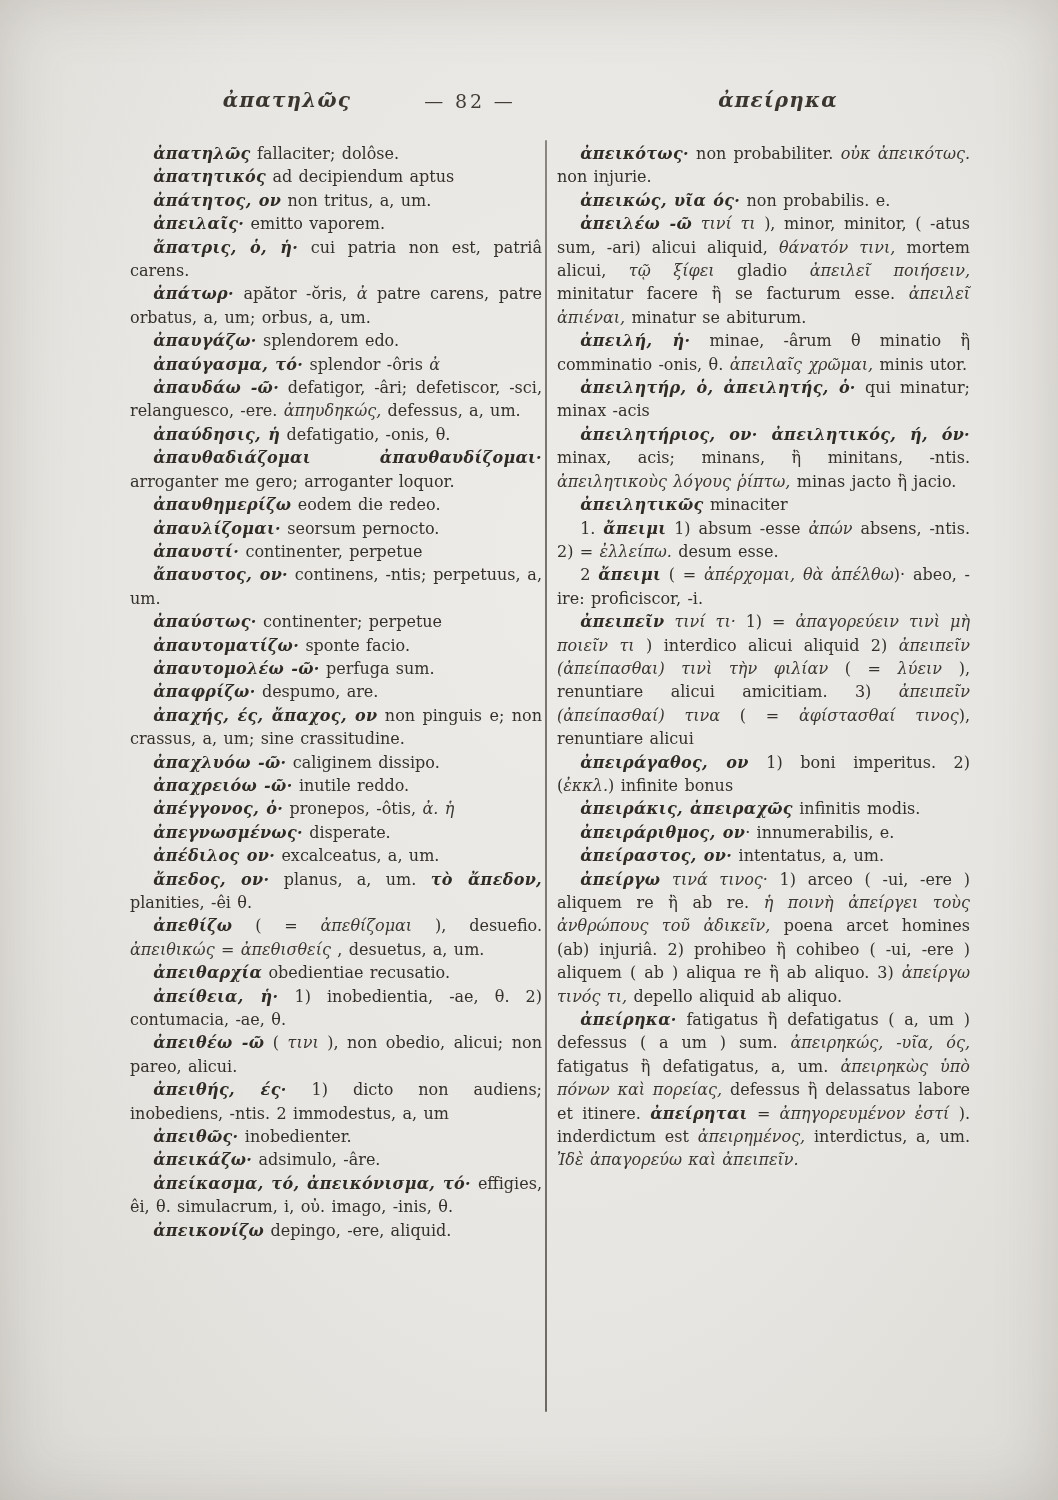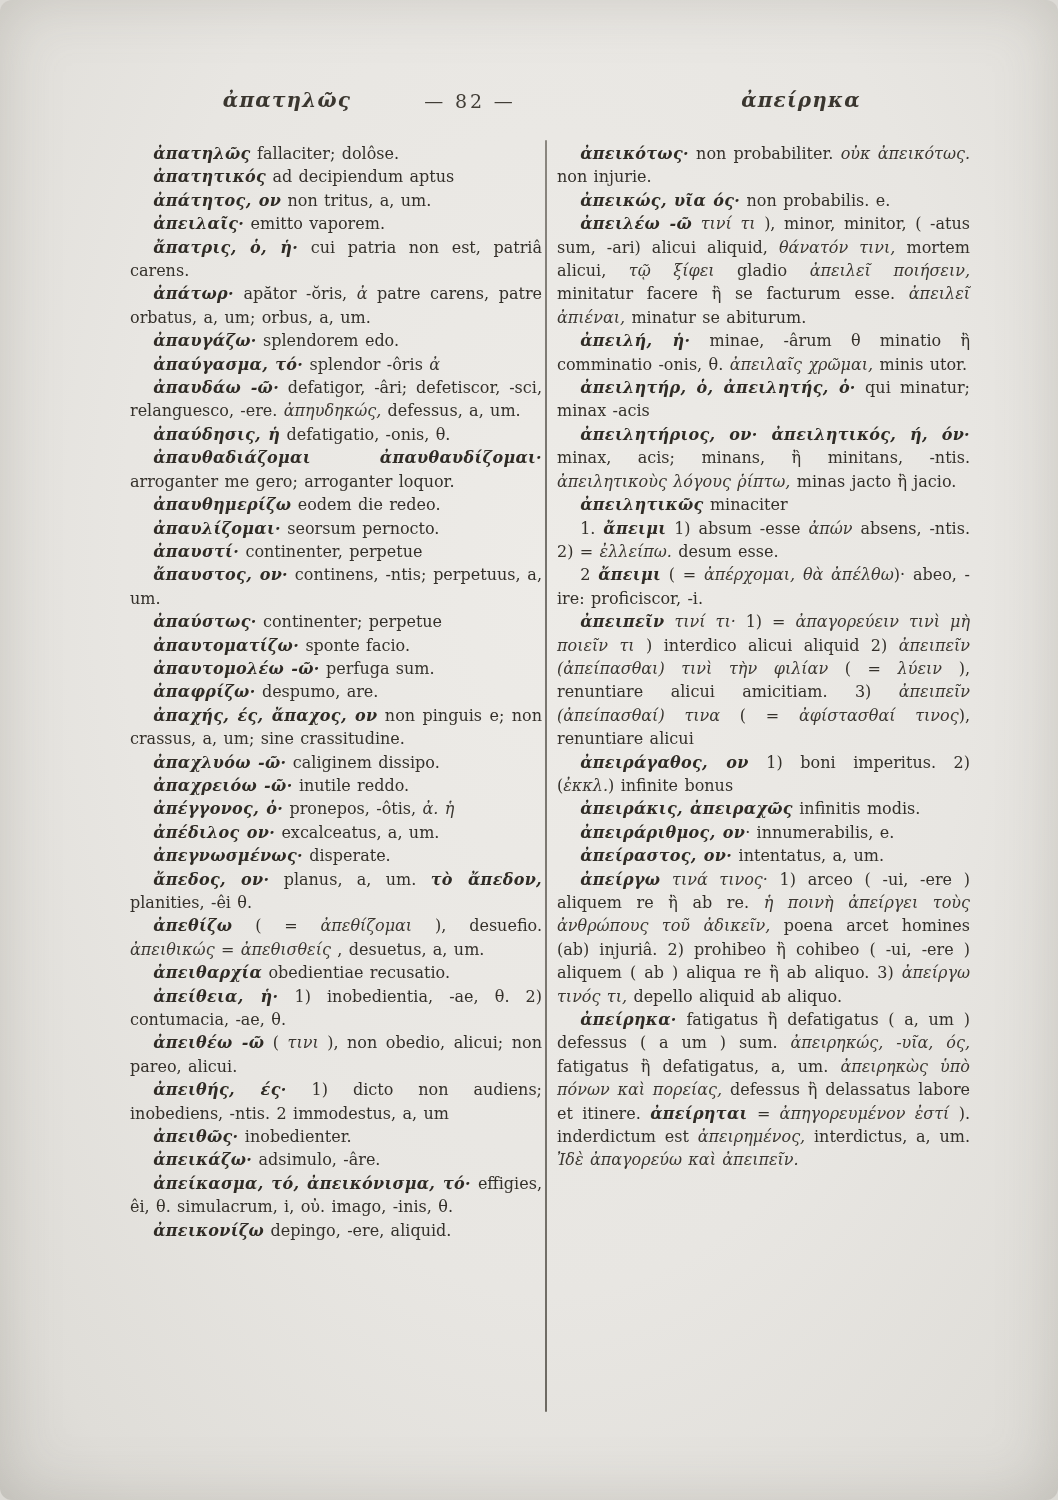--- a/index.html
+++ b/index.html
@@ -6,21 +6,20 @@
   body{
     width:1058px;height:1500px;overflow:hidden;
     font-family:"DejaVu Serif","Liberation Serif",serif;
     background:#dcdad5;
   }
   .page{
     position:relative;width:1058px;height:1500px;
     background:radial-gradient(ellipse at 52% 38%, #edebe7 0%, #e8e6e2 55%, #dfddd8 88%, #d6d4cf 100%);
     box-shadow:inset 0 0 60px rgba(120,115,105,.25);
     color:#35312b;
-    border-radius:12px;
   }
   .hdr-word{
     position:absolute;top:88px;transform:translateX(-50%);
     font-style:italic;font-weight:bold;font-size:20px;letter-spacing:.06em;
     color:#3a362f;
   }
   .hdr-num{
     position:absolute;top:90px;transform:translateX(-50%);
     font-size:19px;letter-spacing:.15em;color:#413d36;
   }
@@ -41,21 +40,21 @@
   .greek-inline{font-style:italic;font-weight:normal;color:#3b3731;}
   .latin{font-style:normal;}
 </style>
 </head>
 <body>
 
 <div class="page">
   <div>
     <span class="hdr-word" style="left:287px">ἀπατηλῶς</span>
     <span class="hdr-num" style="left:470px">— 82 —</span>
-    <span class="hdr-word" style="left:801px">ἀπείρηκα</span>
+    <span class="hdr-word" style="left:778px">ἀπείρηκα</span>
   </div>
 
   <div class="divider"></div>
 
   <div class="col col-left" id="col-left">
       <p class="entry"><span class="greek-bold">ἀπατηλῶς</span><span class="latin"> fallaciter; dolôse.</span></p>
       <p class="entry"><span class="greek-bold">ἀπατητικός</span><span class="latin"> ad decipiendum aptus</span></p>
       <p class="entry"><span class="greek-bold">ἀπάτητος, ον</span><span class="latin"> non tritus, a, um.</span></p>
       <p class="entry"><span class="greek-bold">ἀπειλαῖς·</span><span class="latin"> emitto vaporem.</span></p>
       <p class="entry"><span class="greek-bold">ἄπατρις, ὁ, ἡ·</span><span class="latin"> cui patria non est, patriâ carens.</span></p>
@@ -70,22 +69,22 @@
       <p class="entry"><span class="greek-bold">ἀπαυστί·</span><span class="latin"> continenter, perpetue</span></p>
       <p class="entry"><span class="greek-bold">ἄπαυστος, ον·</span><span class="latin"> continens, -ntis; perpetuus, a, um.</span></p>
       <p class="entry"><span class="greek-bold">ἀπαύστως·</span><span class="latin"> continenter; perpetue</span></p>
       <p class="entry"><span class="greek-bold">ἀπαυτοματίζω·</span><span class="latin"> sponte facio.</span></p>
       <p class="entry"><span class="greek-bold">ἀπαυτομολέω -ῶ·</span><span class="latin"> perfuga sum.</span></p>
       <p class="entry"><span class="greek-bold">ἀπαφρίζω·</span><span class="latin"> despumo, are.</span></p>
       <p class="entry"><span class="greek-bold">ἀπαχής, ές, ἄπαχος, ον</span><span class="latin"> non pinguis e; non crassus, a, um; sine crassitudine.</span></p>
       <p class="entry"><span class="greek-bold">ἀπαχλυόω -ῶ·</span><span class="latin"> caliginem dissipo.</span></p>
       <p class="entry"><span class="greek-bold">ἀπαχρειόω -ῶ·</span><span class="latin"> inutile reddo.</span></p>
       <p class="entry"><span class="greek-bold">ἀπέγγονος, ὁ·</span><span class="latin"> pronepos, -ôtis, </span><span class="greek-inline">ἀ. ἡ</span></p>
+      <p class="entry"><span class="greek-bold">ἀπεγνωσμένως·</span><span class="latin"> disperate.</span></p>
       <p class="entry"><span class="greek-bold">ἀπέδιλος ον·</span><span class="latin"> excalceatus, a, um.</span></p>
-      <p class="entry"><span class="greek-bold">ἀπεγνωσμένως·</span><span class="latin"> disperate.</span></p>
       <p class="entry"><span class="greek-bold">ἄπεδος, ον·</span><span class="latin"> planus, a, um. </span><span class="greek-bold">τὸ ἄπεδον,</span><span class="latin"> planities, -êi θ.</span></p>
       <p class="entry"><span class="greek-bold">ἀπεθίζω</span><span class="latin"> ( = </span><span class="greek-inline">ἀπεθίζομαι</span><span class="latin"> ), desuefio. </span><span class="greek-inline">ἀπειθικώς = ἀπεθισθείς</span><span class="latin"> , desuetus, a, um.</span></p>
       <p class="entry"><span class="greek-bold">ἀπειθαρχία</span><span class="latin"> obedientiae recusatio.</span></p>
       <p class="entry"><span class="greek-bold">ἀπείθεια, ἡ·</span><span class="latin"> 1) inobedientia, -ae, θ. 2) contumacia, -ae, θ.</span></p>
       <p class="entry"><span class="greek-bold">ἀπειθέω -ῶ</span><span class="latin"> ( </span><span class="greek-inline">τινι</span><span class="latin"> ), non obedio, alicui; non pareo, alicui.</span></p>
       <p class="entry"><span class="greek-bold">ἀπειθής, ές·</span><span class="latin"> 1) dicto non audiens; inobediens, -ntis. 2 immodestus, a, um</span></p>
       <p class="entry"><span class="greek-bold">ἀπειθῶς·</span><span class="latin"> inobedienter.</span></p>
       <p class="entry"><span class="greek-bold">ἀπεικάζω·</span><span class="latin"> adsimulo, -âre.</span></p>
       <p class="entry"><span class="greek-bold">ἀπείκασμα, τό, ἀπεικόνισμα, τό·</span><span class="latin"> effigies, êi, θ. simulacrum, i, οὐ. imago, -inis, θ.</span></p>
       <p class="entry"><span class="greek-bold">ἀπεικονίζω</span><span class="latin"> depingo, -ere, aliquid.</span></p>

